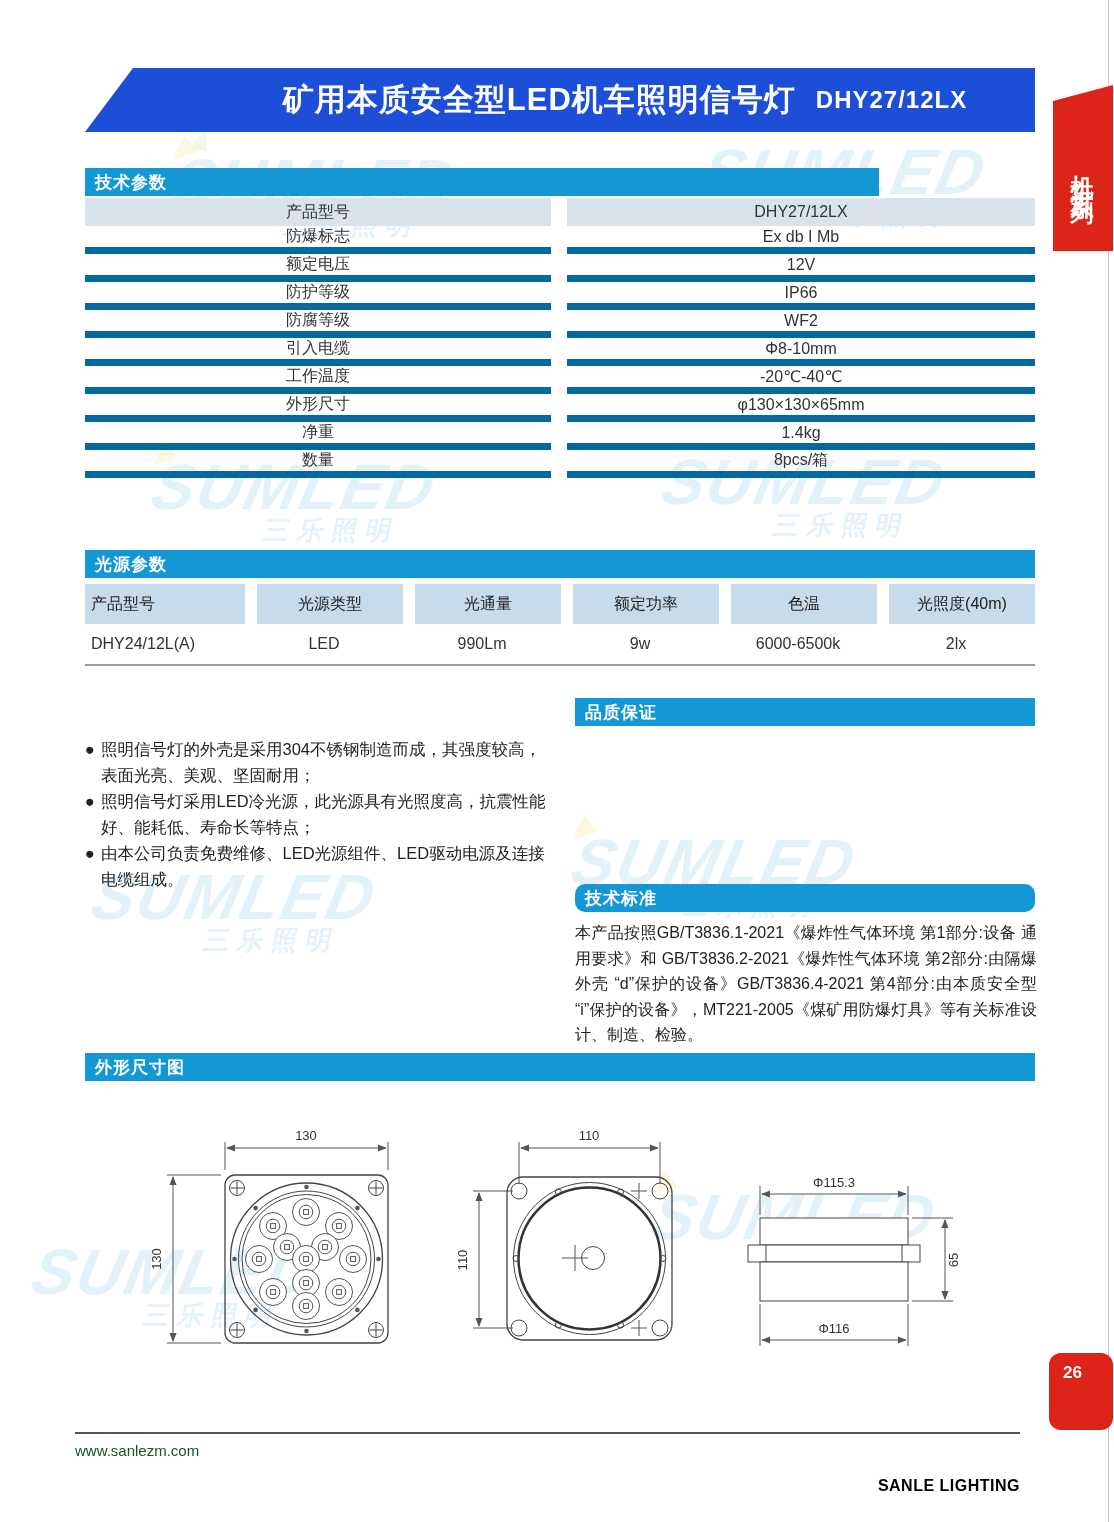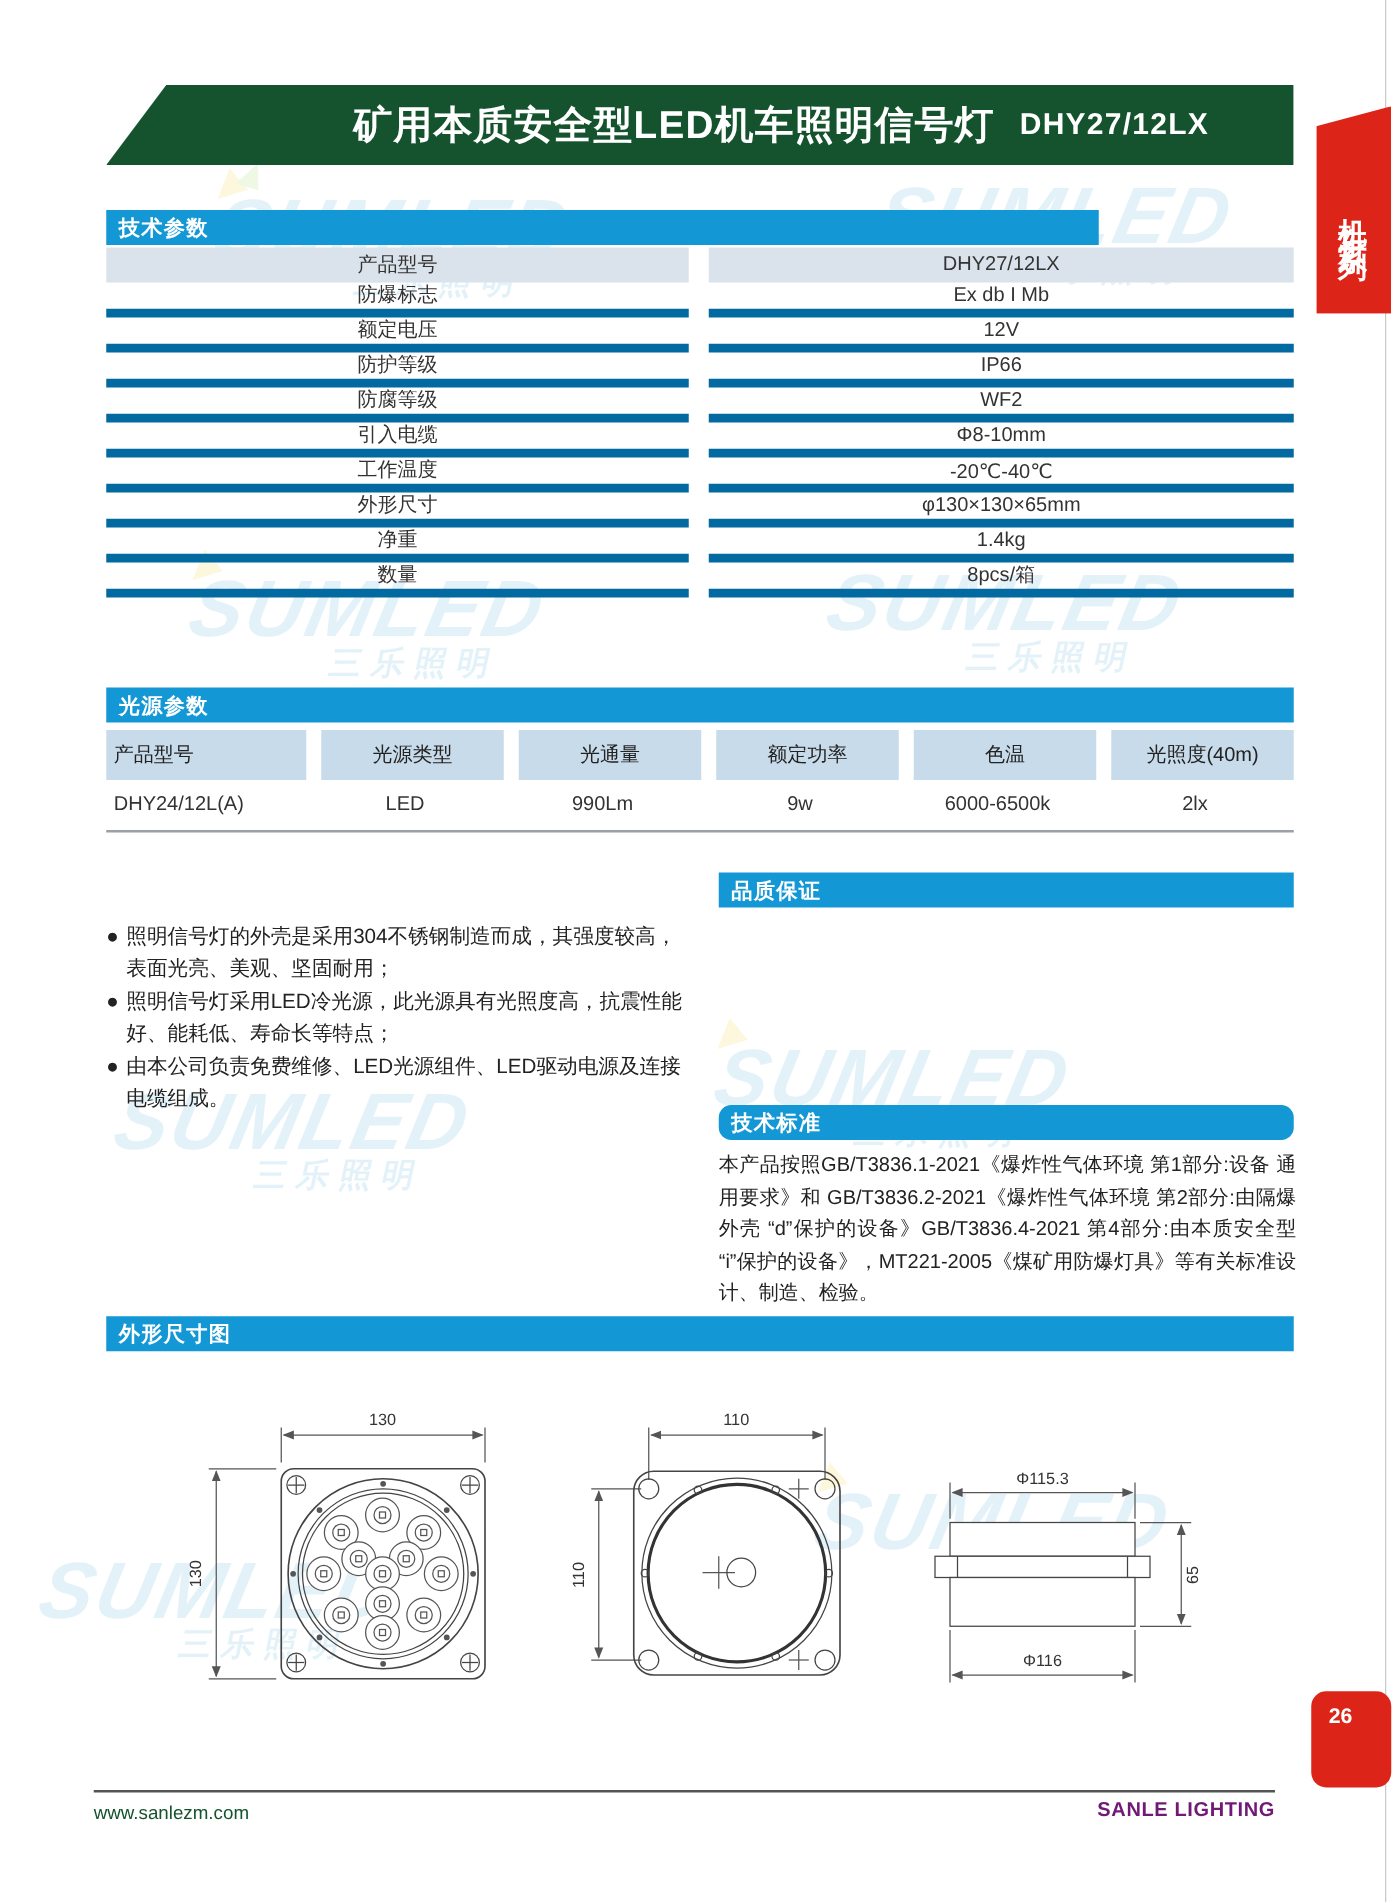--- a/index.html
+++ b/index.html
@@ -10,21 +10,21 @@
   
   .wm { position:absolute; opacity:0.13; transform:skewX(-12deg); pointer-events:none; white-space:nowrap; }
   .wm .wm-brand { font-size:64px; font-weight:800; font-style:italic; color:#2e9fd9; letter-spacing:2px; display:block; line-height:1; }
   .wm .wm-sub { font-size:26px; font-weight:700; color:#2e9fd9; display:block; margin:-6px 0 0 120px; letter-spacing:8px; }
   .wm .wm-leaf { position:absolute; top:-16px; left:-8px; width:0; height:0;
       border-left:12px solid transparent; border-right:12px solid transparent; border-bottom:22px solid #f5c400; transform:rotate(-18deg); }
   .wm .wm-leaf2 { position:absolute; top:-20px; left:10px; width:0; height:0;
       border-left:10px solid transparent; border-right:10px solid transparent; border-bottom:20px solid #8bc53f; transform:rotate(14deg); }
 
   
-  .banner { position:absolute; left:85px; top:68px; width:950px; height:64px; background:#14532d;
+  .banner { position:absolute; left:85px; top:68px; width:950px; height:64px; background:#1d4ed8;
       clip-path:polygon(48px 0, 100% 0, 100% 100%, 0 100%);
       display:flex; align-items:center; justify-content:center; padding-left:130px; gap:20px; }
   .banner .t-cn { color:#fff; font-size:31px; font-weight:800; letter-spacing:1px; }
   .banner .t-model { color:#fff; font-size:24px; font-weight:800; letter-spacing:1px; }
 
   
   .vline { position:absolute; left:1108px; top:0; width:1px; height:1522px; background:#c9c9c9; }
   .flag { position:absolute; left:1053px; top:85px; width:60px; height:166px; background:#dd2418;
       clip-path:polygon(0 16px, 100% 0, 100% 100%, 0 100%); z-index:5;
       display:flex; align-items:center; justify-content:center; }
@@ -59,21 +59,21 @@
   .feat-item .dot { flex:0 0 16px; }
   .para { position:absolute; width:462px; font-size:16px; line-height:25.5px; color:#222; text-align:justify; }
 
   
   .diagram-svg { position:absolute; left:85px; top:1090px; }
   .dimtxt { font-size:13px; fill:#333; }
 
   
   .footer-line { position:absolute; left:75px; top:1432px; width:945px; height:0; border-top:2px solid #555; }
   .footer-left { position:absolute; left:75px; top:1442px; font-size:15px; color:#14532d; }
-  .footer-right { position:absolute; left:0; top:1440px; width:1020px; text-align:right; font-size:16px; font-weight:800; color:#701a75; letter-spacing:0.5px; }
+  .footer-right { position:absolute; left:0; top:1477px; width:1020px; text-align:right; font-size:16px; font-weight:800; color:#000000; letter-spacing:0.5px; }
   .page-num { position:absolute; left:1049px; top:1353px; width:64px; height:77px; background:#dd2418;
       border-radius:12px; color:#fff; font-size:17px; font-weight:800; padding:10px 0 0 14px; z-index:6; }
 </style>
 </head>
 <body>
 
 <div class="page">
 
   <div class="wm" style="left:170px; top:150px;">
       <i class="wm-leaf"></i>

